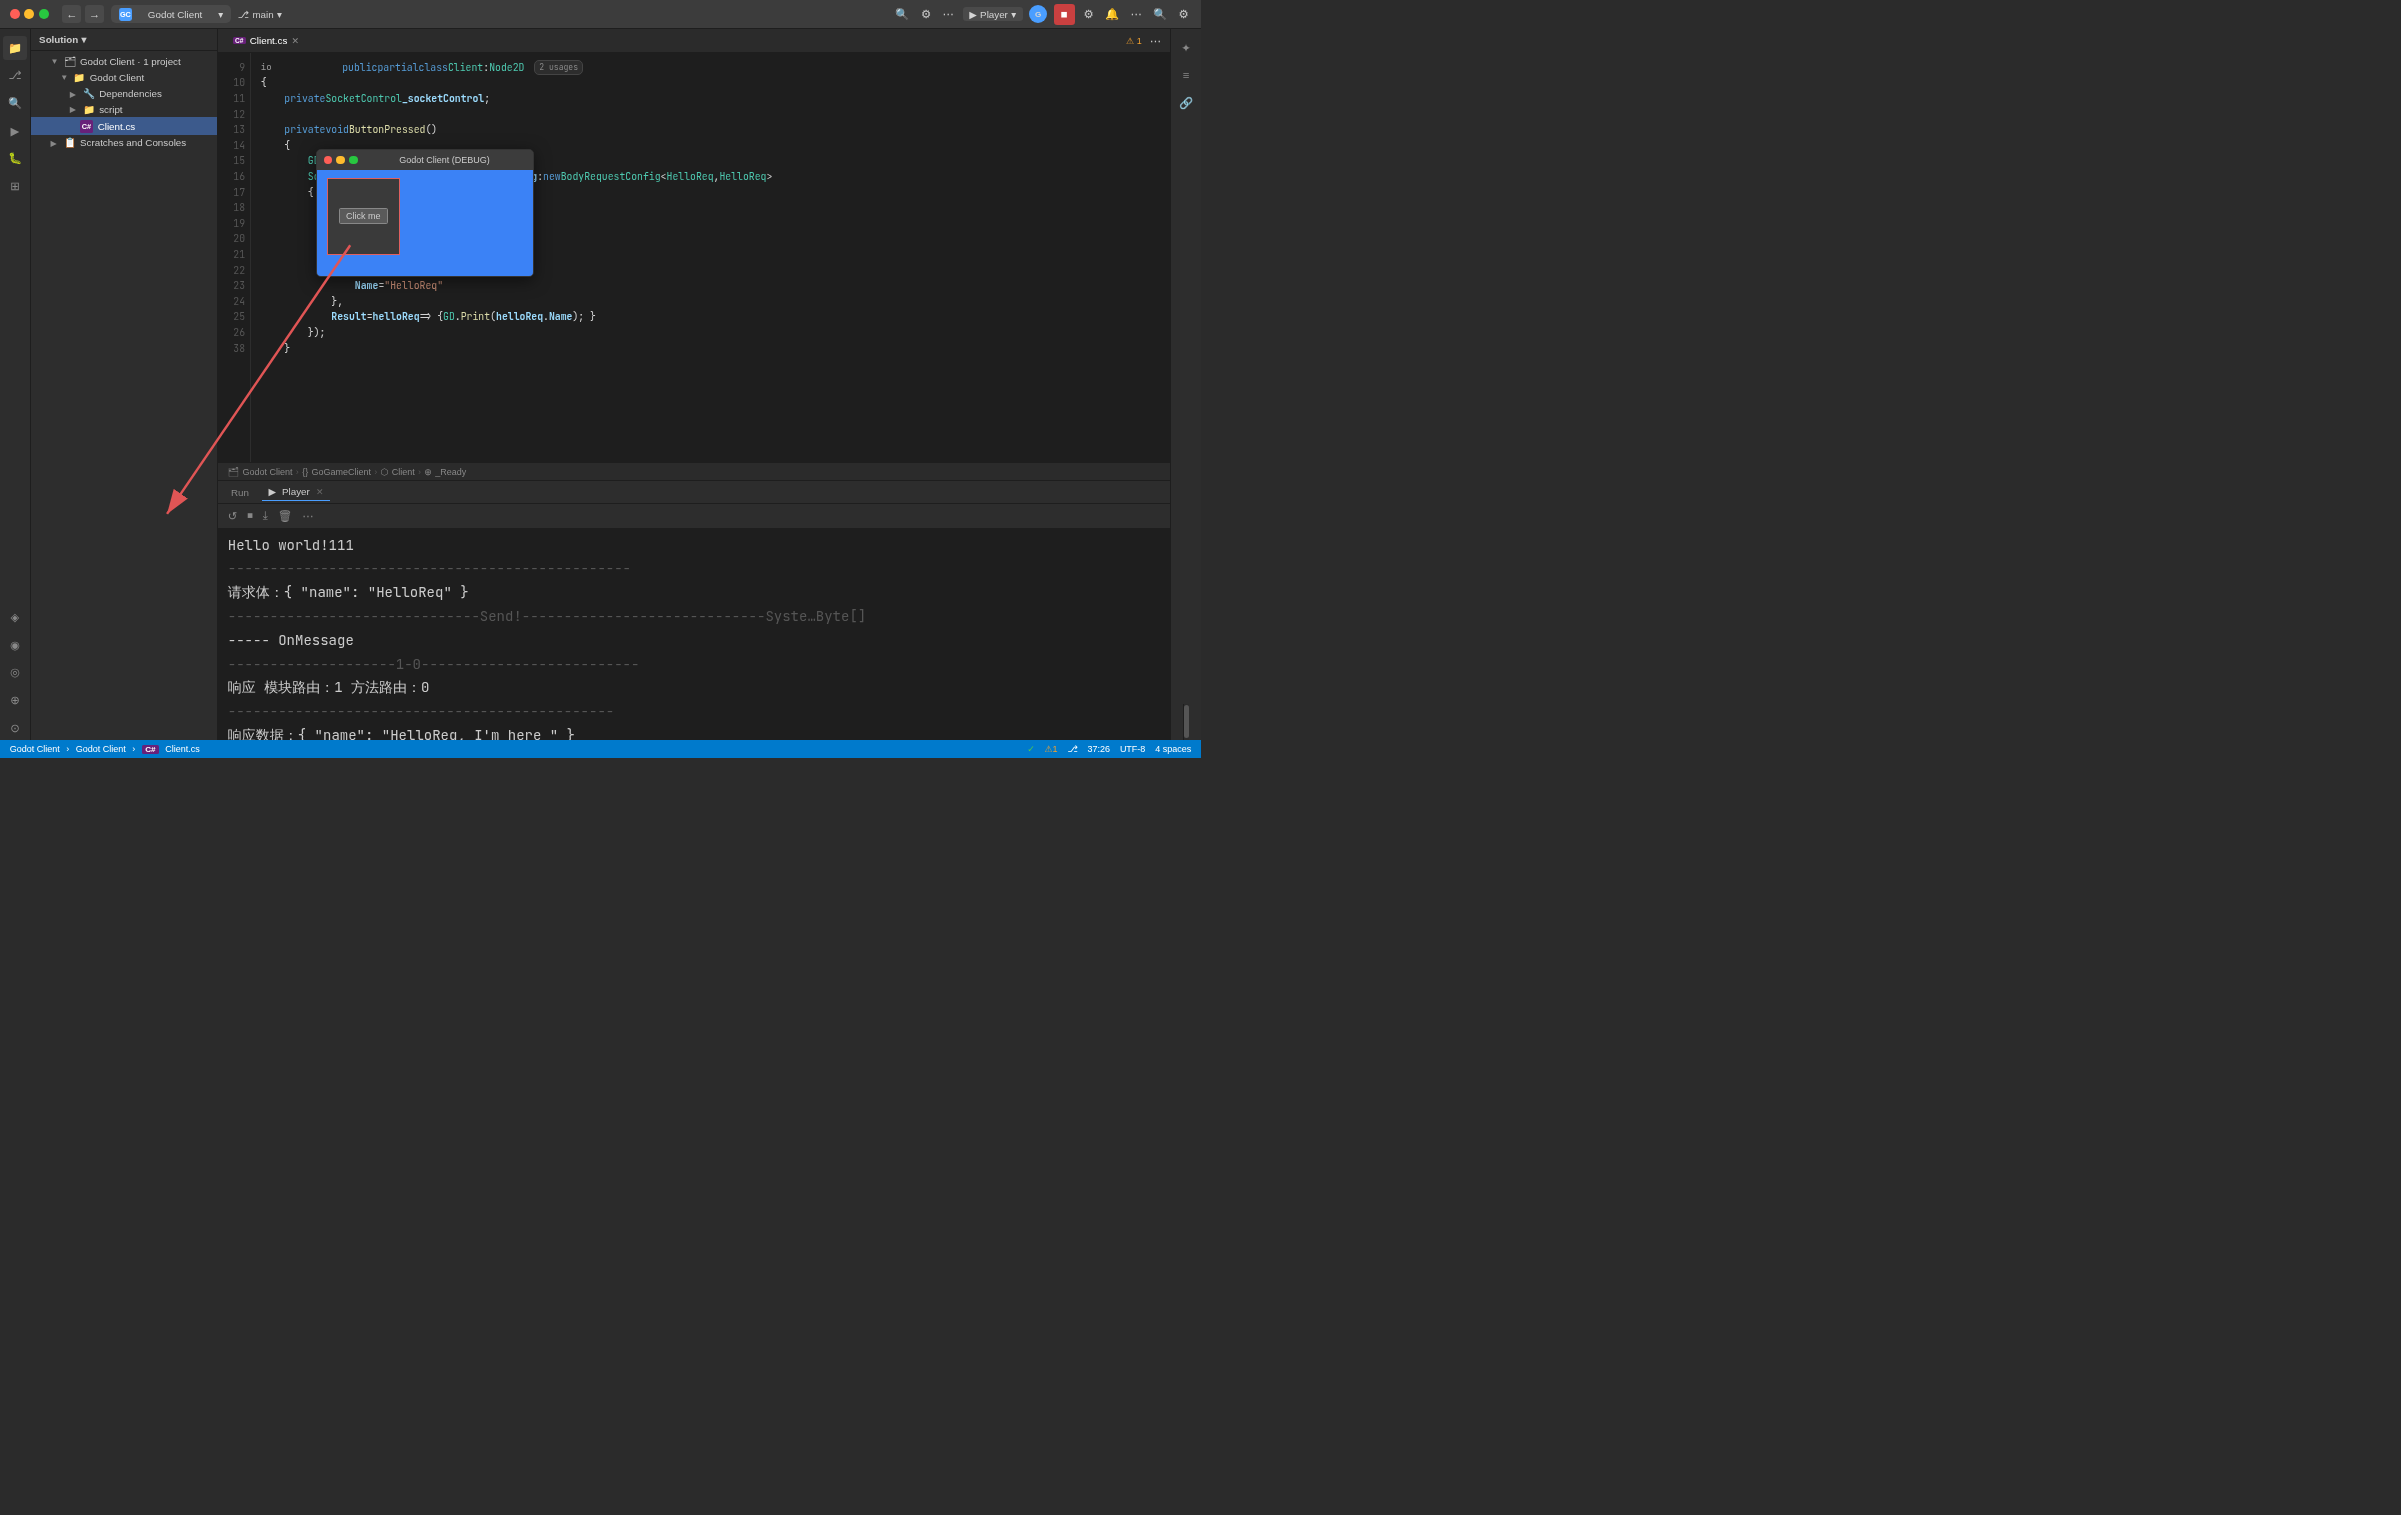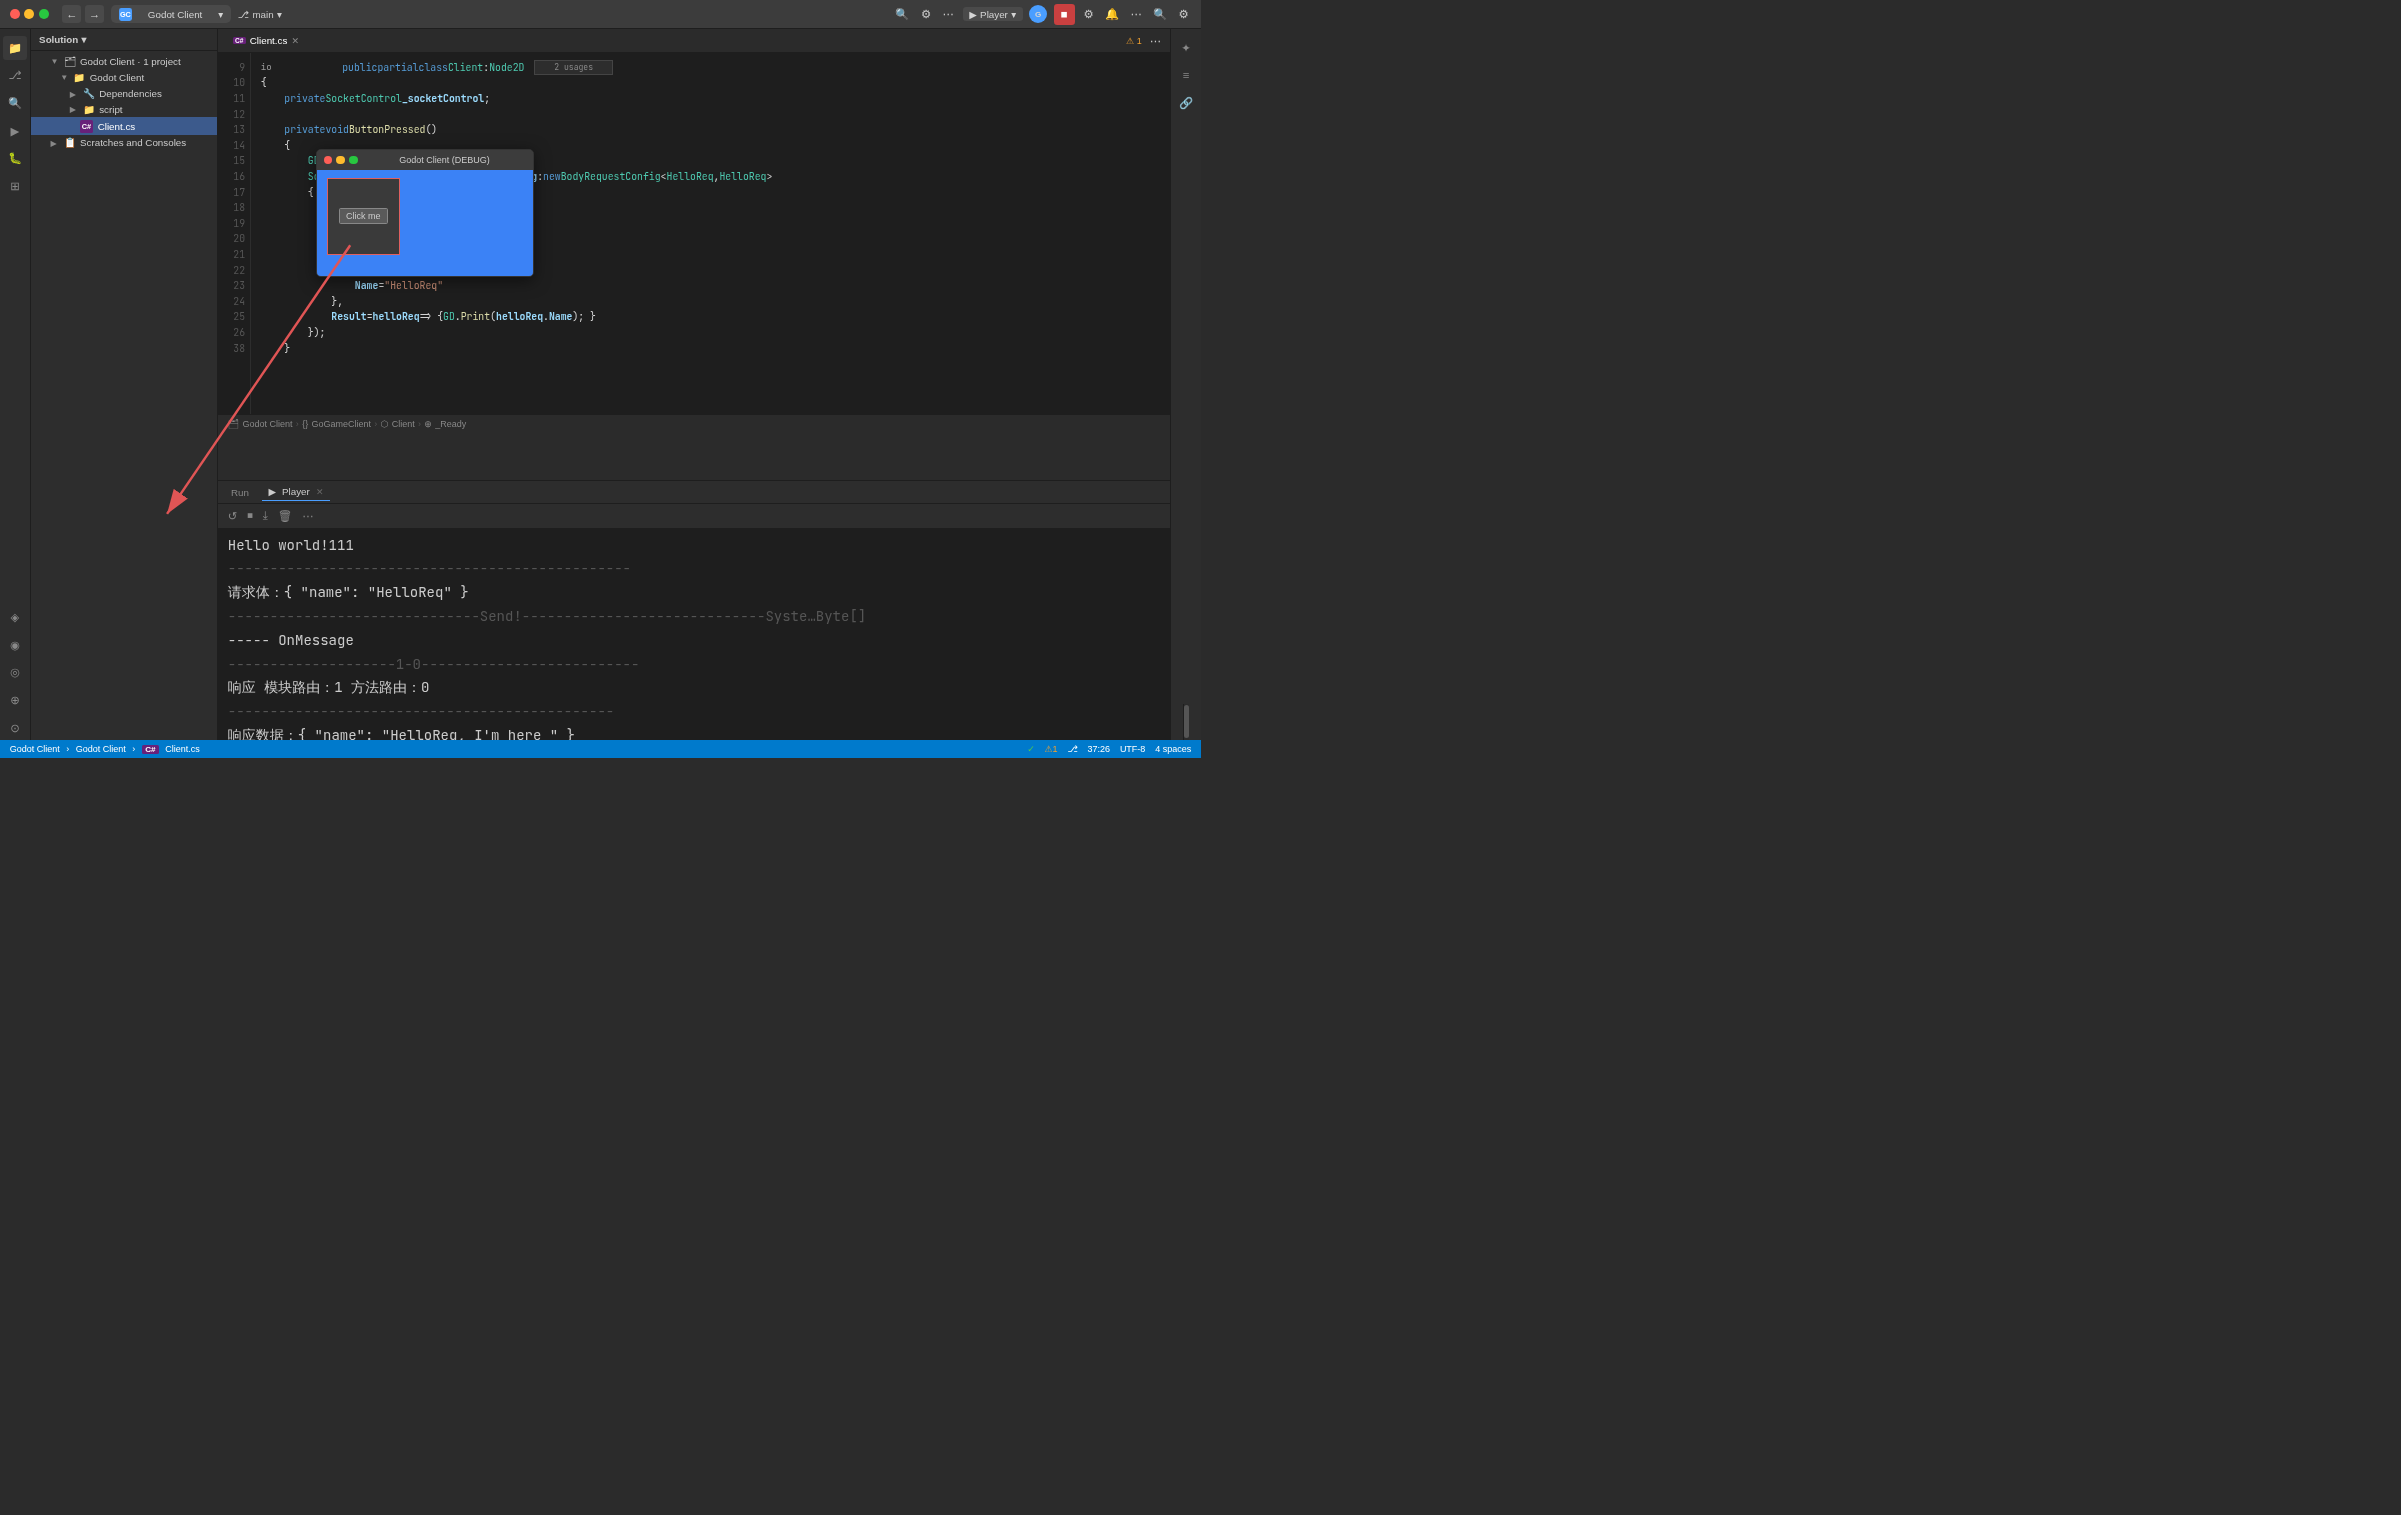--- a/index.html
+++ b/index.html
@@ -302,21 +302,20 @@
       padding-top: 6.5px;
       gap: 3.3px;
     }
 
     
     .bottom-panel {
       height: 260px;
       border-top: 0.8px solid #1e1e1e;
       display: flex;
       flex-direction: column;
-      margin-top: 48px;
     }
     .bottom-tabs {
       display: flex;
       align-items: center;
       background: #2d2d2d;
       border-bottom: 0.8px solid #1e1e1e;
       height: 23px;
       padding: 0 6.5px;
       gap: 6.5px;
     }
@@ -615,21 +614,21 @@
           <div>24</div>
           <div>25</div>
           <div>26</div>
           <div>38</div>
         </div>
         <div class="code-lines">
 
           <div class="code-line">
             <span class="label">io</span>&nbsp;&nbsp;
             <span class="kw">public</span> <span class="kw">partial</span> <span class="kw">class</span> <span class="type">Client</span> <span class="punc">:</span> <span class="type">Node2D</span>
-            <span style="margin-left:9.8px;background:#2d2d2d;border:0.8px solid #444;border-radius:0;padding:0 19px;font-size:8.1px;color:#888;">2 usages</span>
+            <span style="margin-left:9.8px;background:#2d2d2d;border:0.8px solid #444;border-radius:5px;padding:0 4px;font-size:8.1px;color:#888;">2 usages</span>
           </div>
           <div class="code-line"><span class="punc">{</span></div>
           <div class="code-line">&nbsp;&nbsp;&nbsp;&nbsp;<span class="kw">private</span> <span class="type">SocketControl</span> <span class="prop">_socketControl</span><span class="punc">;</span></div>
           <div class="code-line">&nbsp;</div>
           <div class="code-line">&nbsp;&nbsp;&nbsp;&nbsp;<span class="kw">private</span> <span class="kw">void</span> <span class="fn">ButtonPressed</span><span class="punc">()</span></div>
           <div class="code-line">&nbsp;&nbsp;&nbsp;&nbsp;<span class="punc">{</span></div>
           <div class="code-line">&nbsp;&nbsp;&nbsp;&nbsp;&nbsp;&nbsp;&nbsp;&nbsp;<span class="type">GD</span><span class="punc">.</span><span class="fn">Print</span><span class="punc">(</span><span class="prop">what</span><span class="punc">:</span> <span class="str">"Hello world!111"</span><span class="punc">);</span></div>
           <div class="code-line">&nbsp;&nbsp;&nbsp;&nbsp;&nbsp;&nbsp;&nbsp;&nbsp;<span class="type">SocketControl</span><span class="punc">.</span><span class="fn">Instance</span><span class="punc">().</span><span class="fn">Request</span><span class="punc">(</span><span class="prop">config</span><span class="punc">:</span> <span class="kw">new</span> <span class="type">BodyRequestConfig</span><span class="punc">&lt;</span><span class="type">HelloReq</span><span class="punc">,</span> <span class="type">HelloReq</span><span class="punc">&gt;</span></div>
           <div class="code-line">&nbsp;&nbsp;&nbsp;&nbsp;&nbsp;&nbsp;&nbsp;&nbsp;<span class="punc">{</span></div>
           <div class="code-line">&nbsp;&nbsp;&nbsp;&nbsp;&nbsp;&nbsp;&nbsp;&nbsp;&nbsp;&nbsp;&nbsp;&nbsp;<span class="prop">Title</span> <span class="punc">=</span> <span class="str">"Hello"</span><span class="punc">,</span></div>

